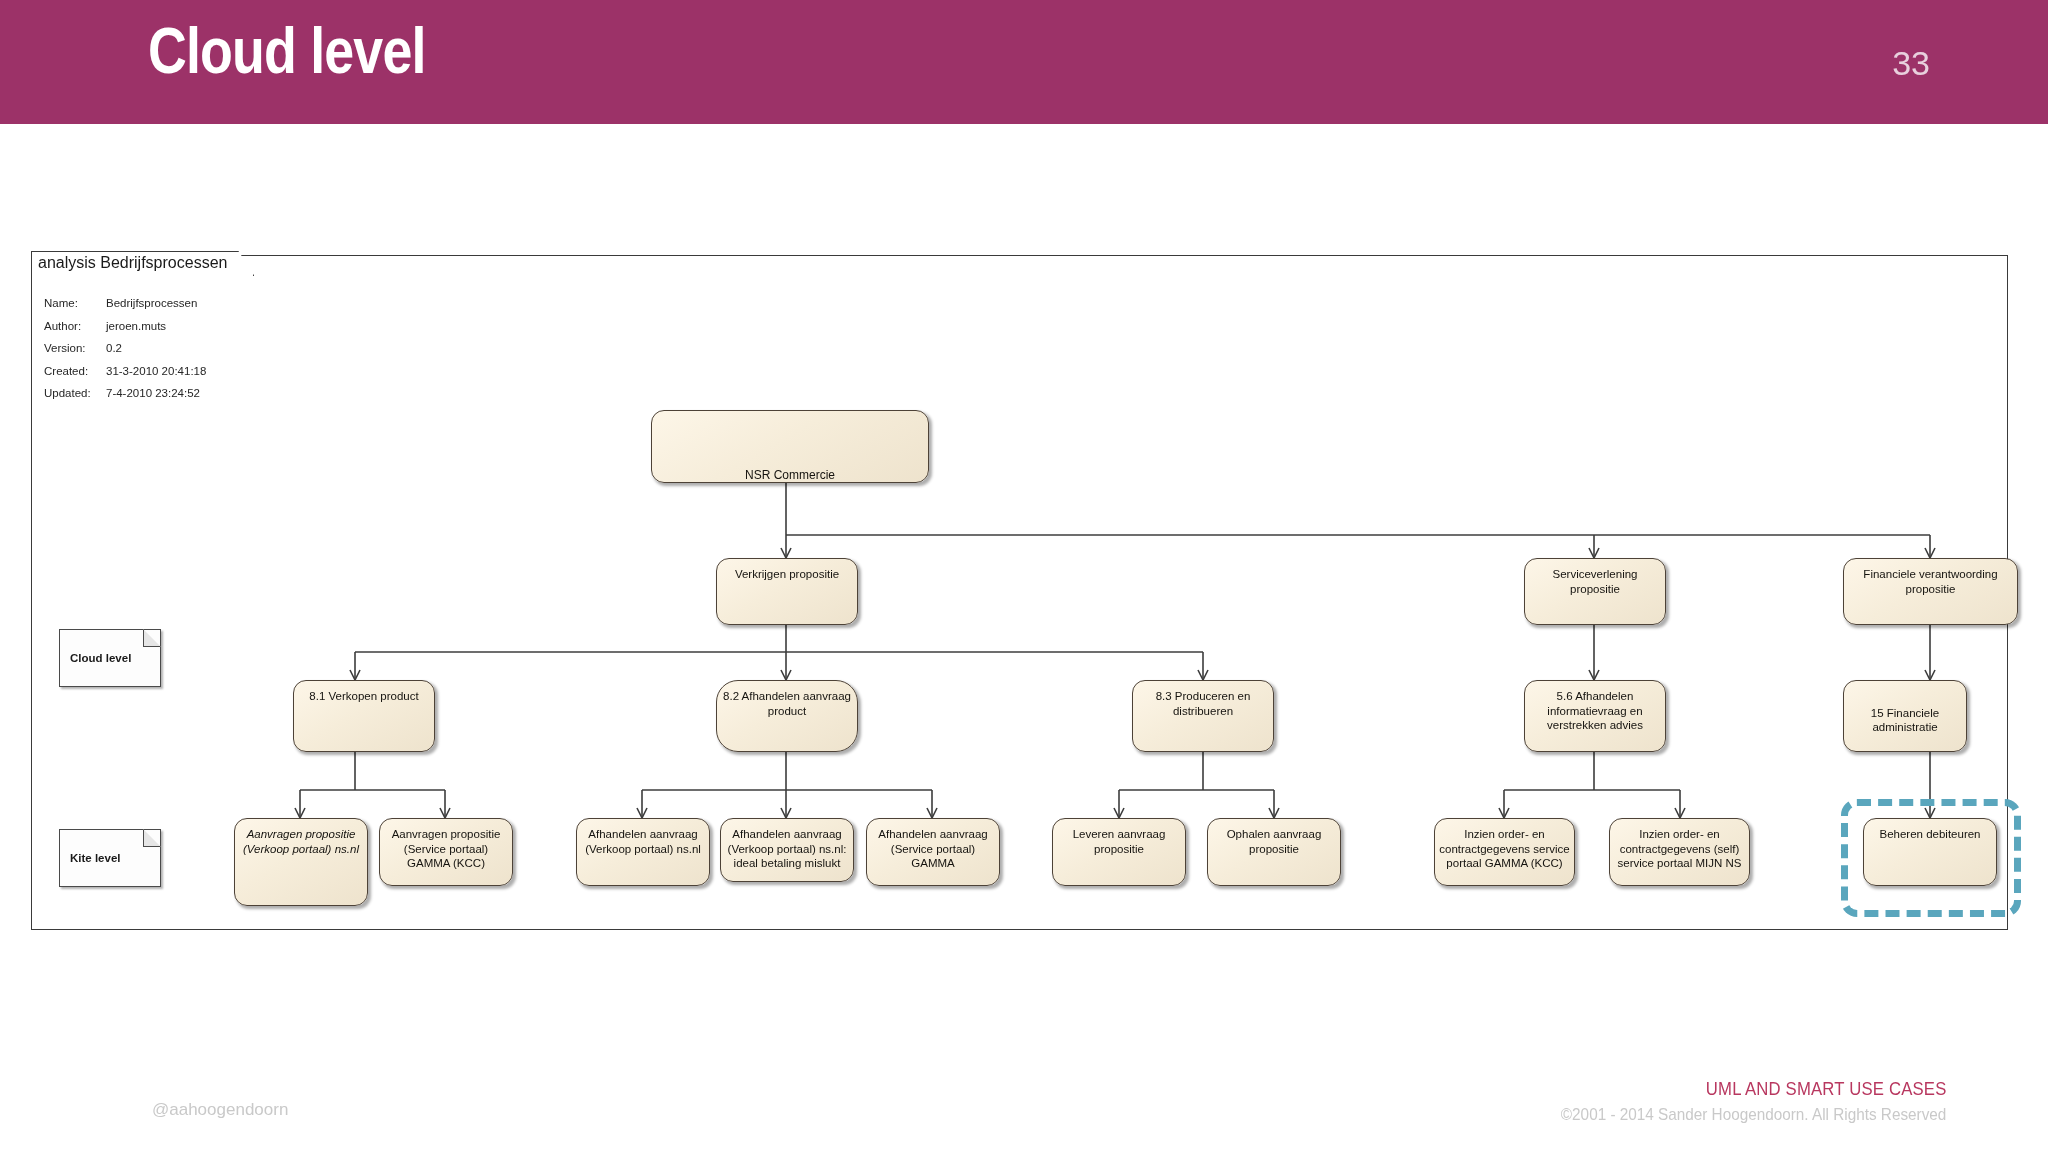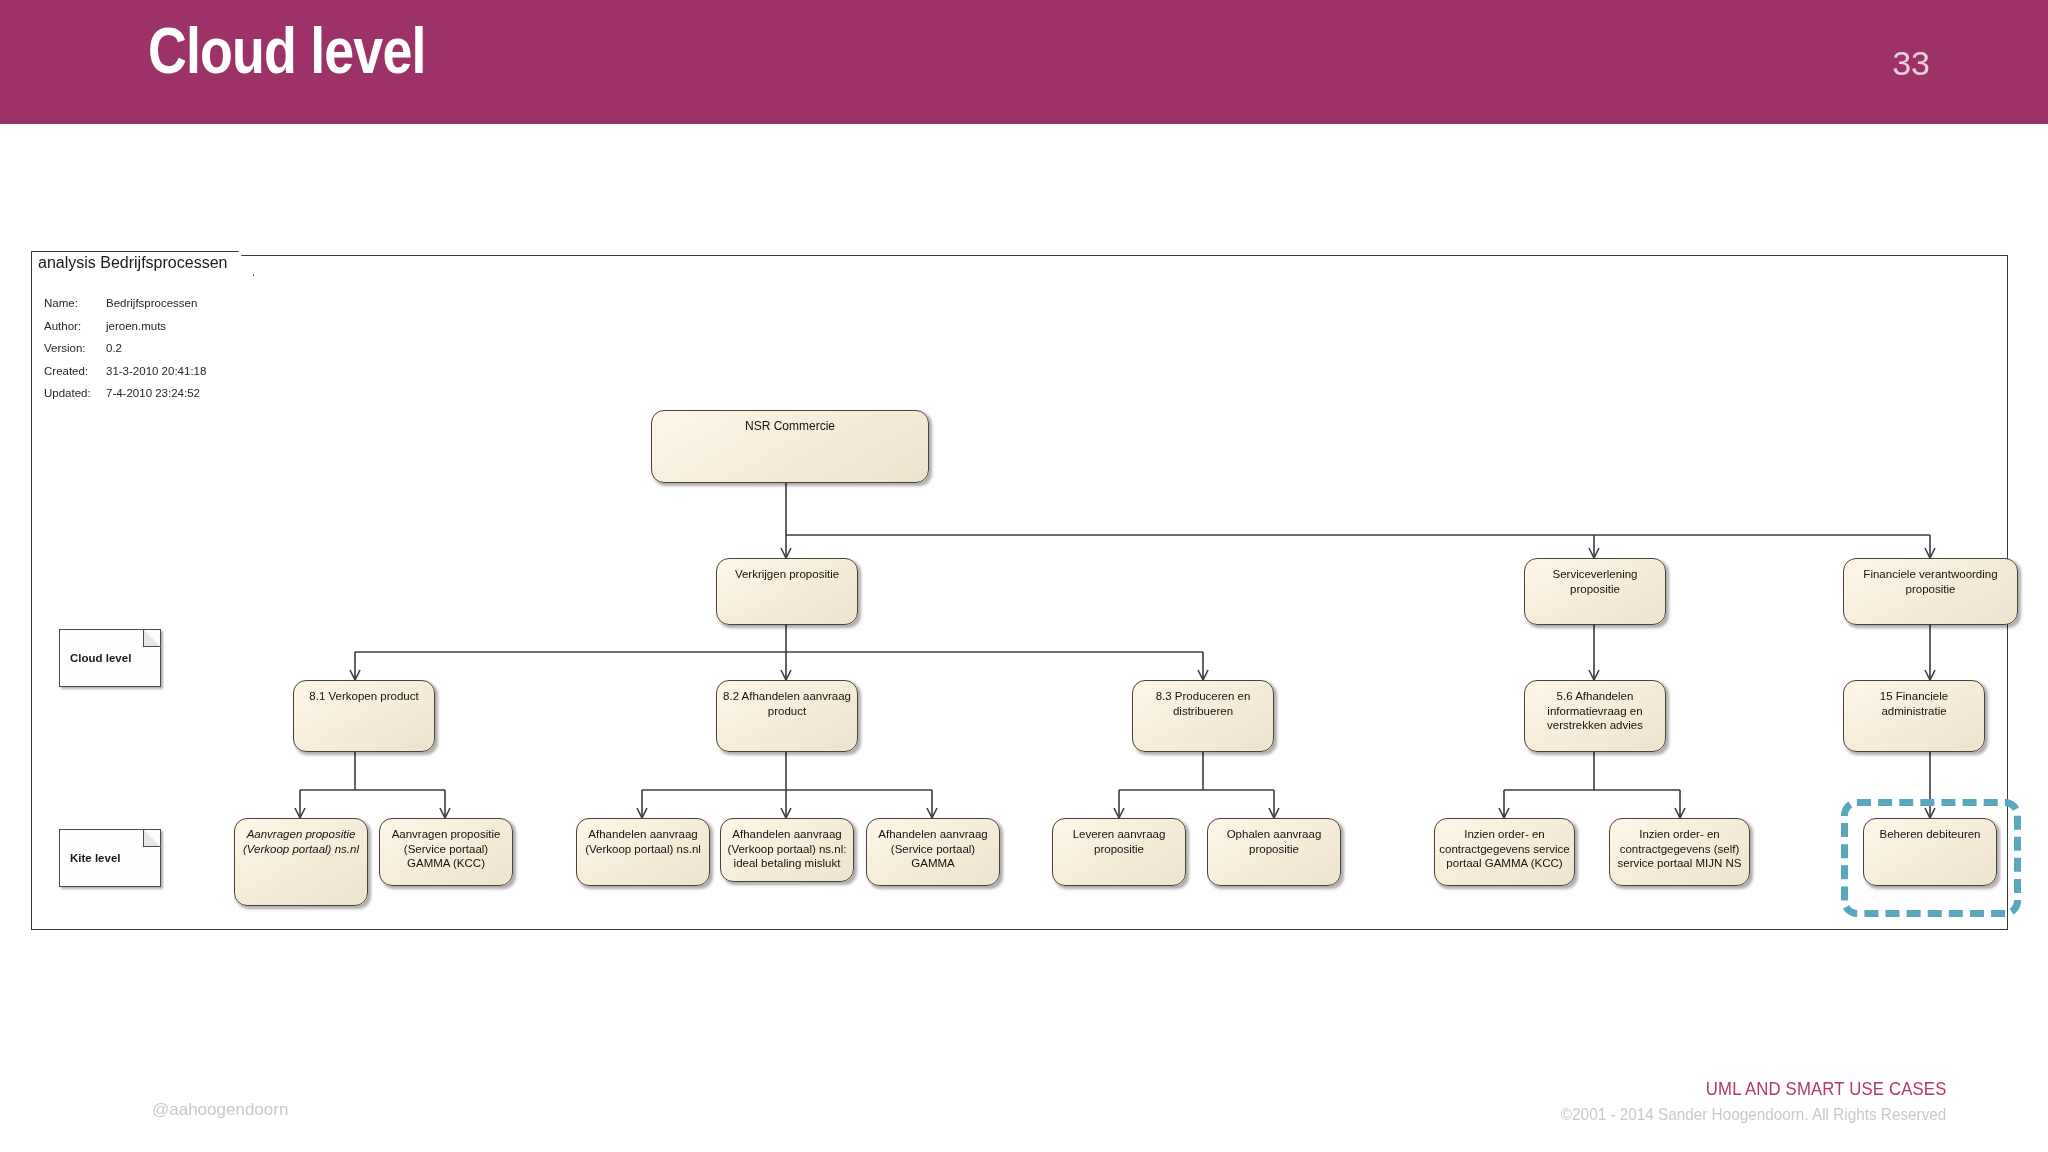--- a/index.html
+++ b/index.html
@@ -232,47 +232,47 @@
 
 <div class="note" style="left:59px;top:629px;width:100px;height:56px;">
   <div class="fold"></div>
   <div class="note-label">Cloud level</div>
 </div>
 <div class="note" style="left:59px;top:829px;width:100px;height:56px;">
   <div class="fold"></div>
   <div class="note-label">Kite level</div>
 </div>
 
-<div class="node n-root" style="left:651px;top:410px;width:278px;height:73px;">
+<div class="node n-root" style="left:651px;top:410px;width:278px;height:73px;align-items:flex-end;">
   <div class="node-label">NSR Commercie</div>
 </div>
 
 <div class="node" style="left:716px;top:558px;width:142px;height:67px;">
   <div class="node-label">Verkrijgen propositie</div>
 </div>
 <div class="node" style="left:1524px;top:558px;width:142px;height:67px;">
   <div class="node-label">Serviceverlening propositie</div>
 </div>
 <div class="node" style="left:1843px;top:558px;width:175px;height:67px;">
   <div class="node-label">Financiele verantwoording propositie</div>
 </div>
 
 <div class="node" style="left:293px;top:680px;width:142px;height:72px;">
   <div class="node-label">8.1 Verkopen product</div>
 </div>
-<div class="node" style="left:716px;top:680px;width:142px;height:72px;">
+<div class="node" style="left:716px;top:680px;width:142px;height:72px;border-radius:22px;">
   <div class="node-label">8.2 Afhandelen aanvraag product</div>
 </div>
 <div class="node" style="left:1132px;top:680px;width:142px;height:72px;">
   <div class="node-label">8.3 Produceren en distribueren</div>
 </div>
 <div class="node" style="left:1524px;top:680px;width:142px;height:72px;">
   <div class="node-label">5.6 Afhandelen informatievraag en verstrekken advies</div>
 </div>
-<div class="node" style="left:1843px;top:680px;width:142px;height:72px;">
+<div class="node" style="left:1843px;top:680px;width:124px;height:72px;align-items:center;">
   <div class="node-label">15 Financiele administratie</div>
 </div>
 
 <div class="node" style="left:234px;top:818px;width:134px;height:88px;font-style:italic;">
   <div class="node-label">Aanvragen propositie (Verkoop portaal) ns.nl</div>
 </div>
 <div class="node" style="left:379px;top:818px;width:134px;height:68px;">
   <div class="node-label">Aanvragen propositie (Service portaal) GAMMA (KCC)</div>
 </div>
 <div class="node" style="left:576px;top:818px;width:134px;height:68px;">

